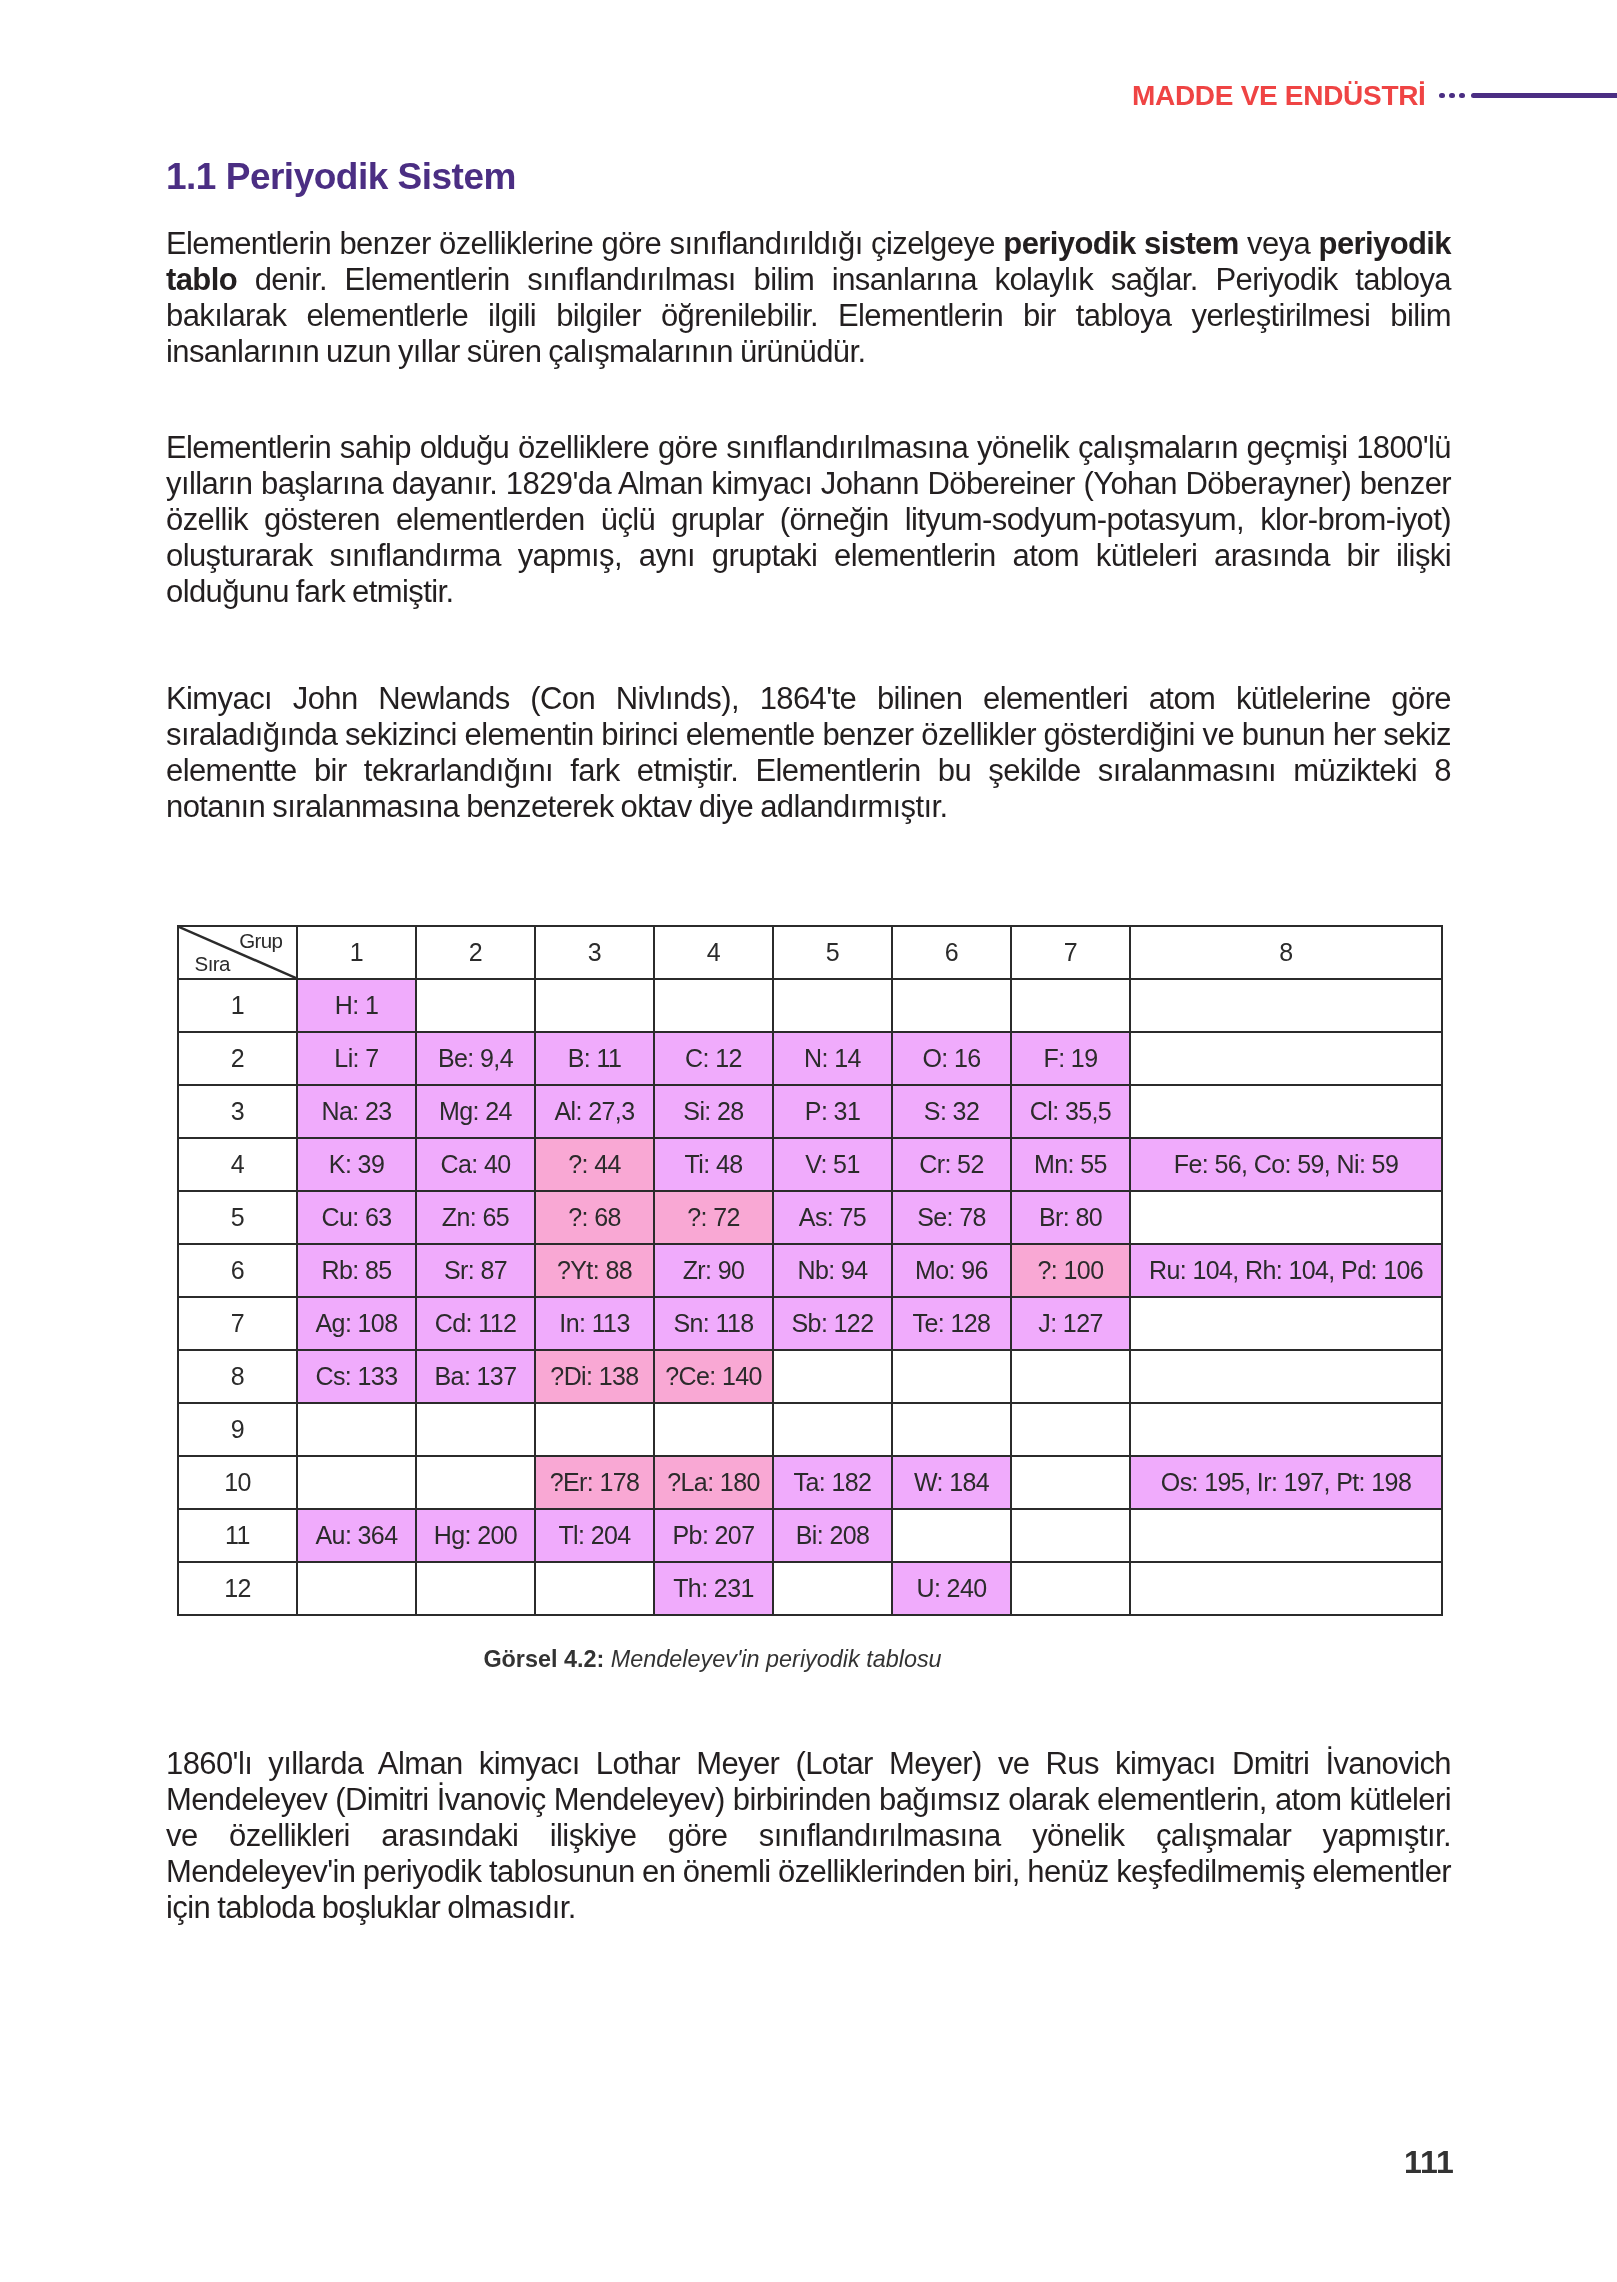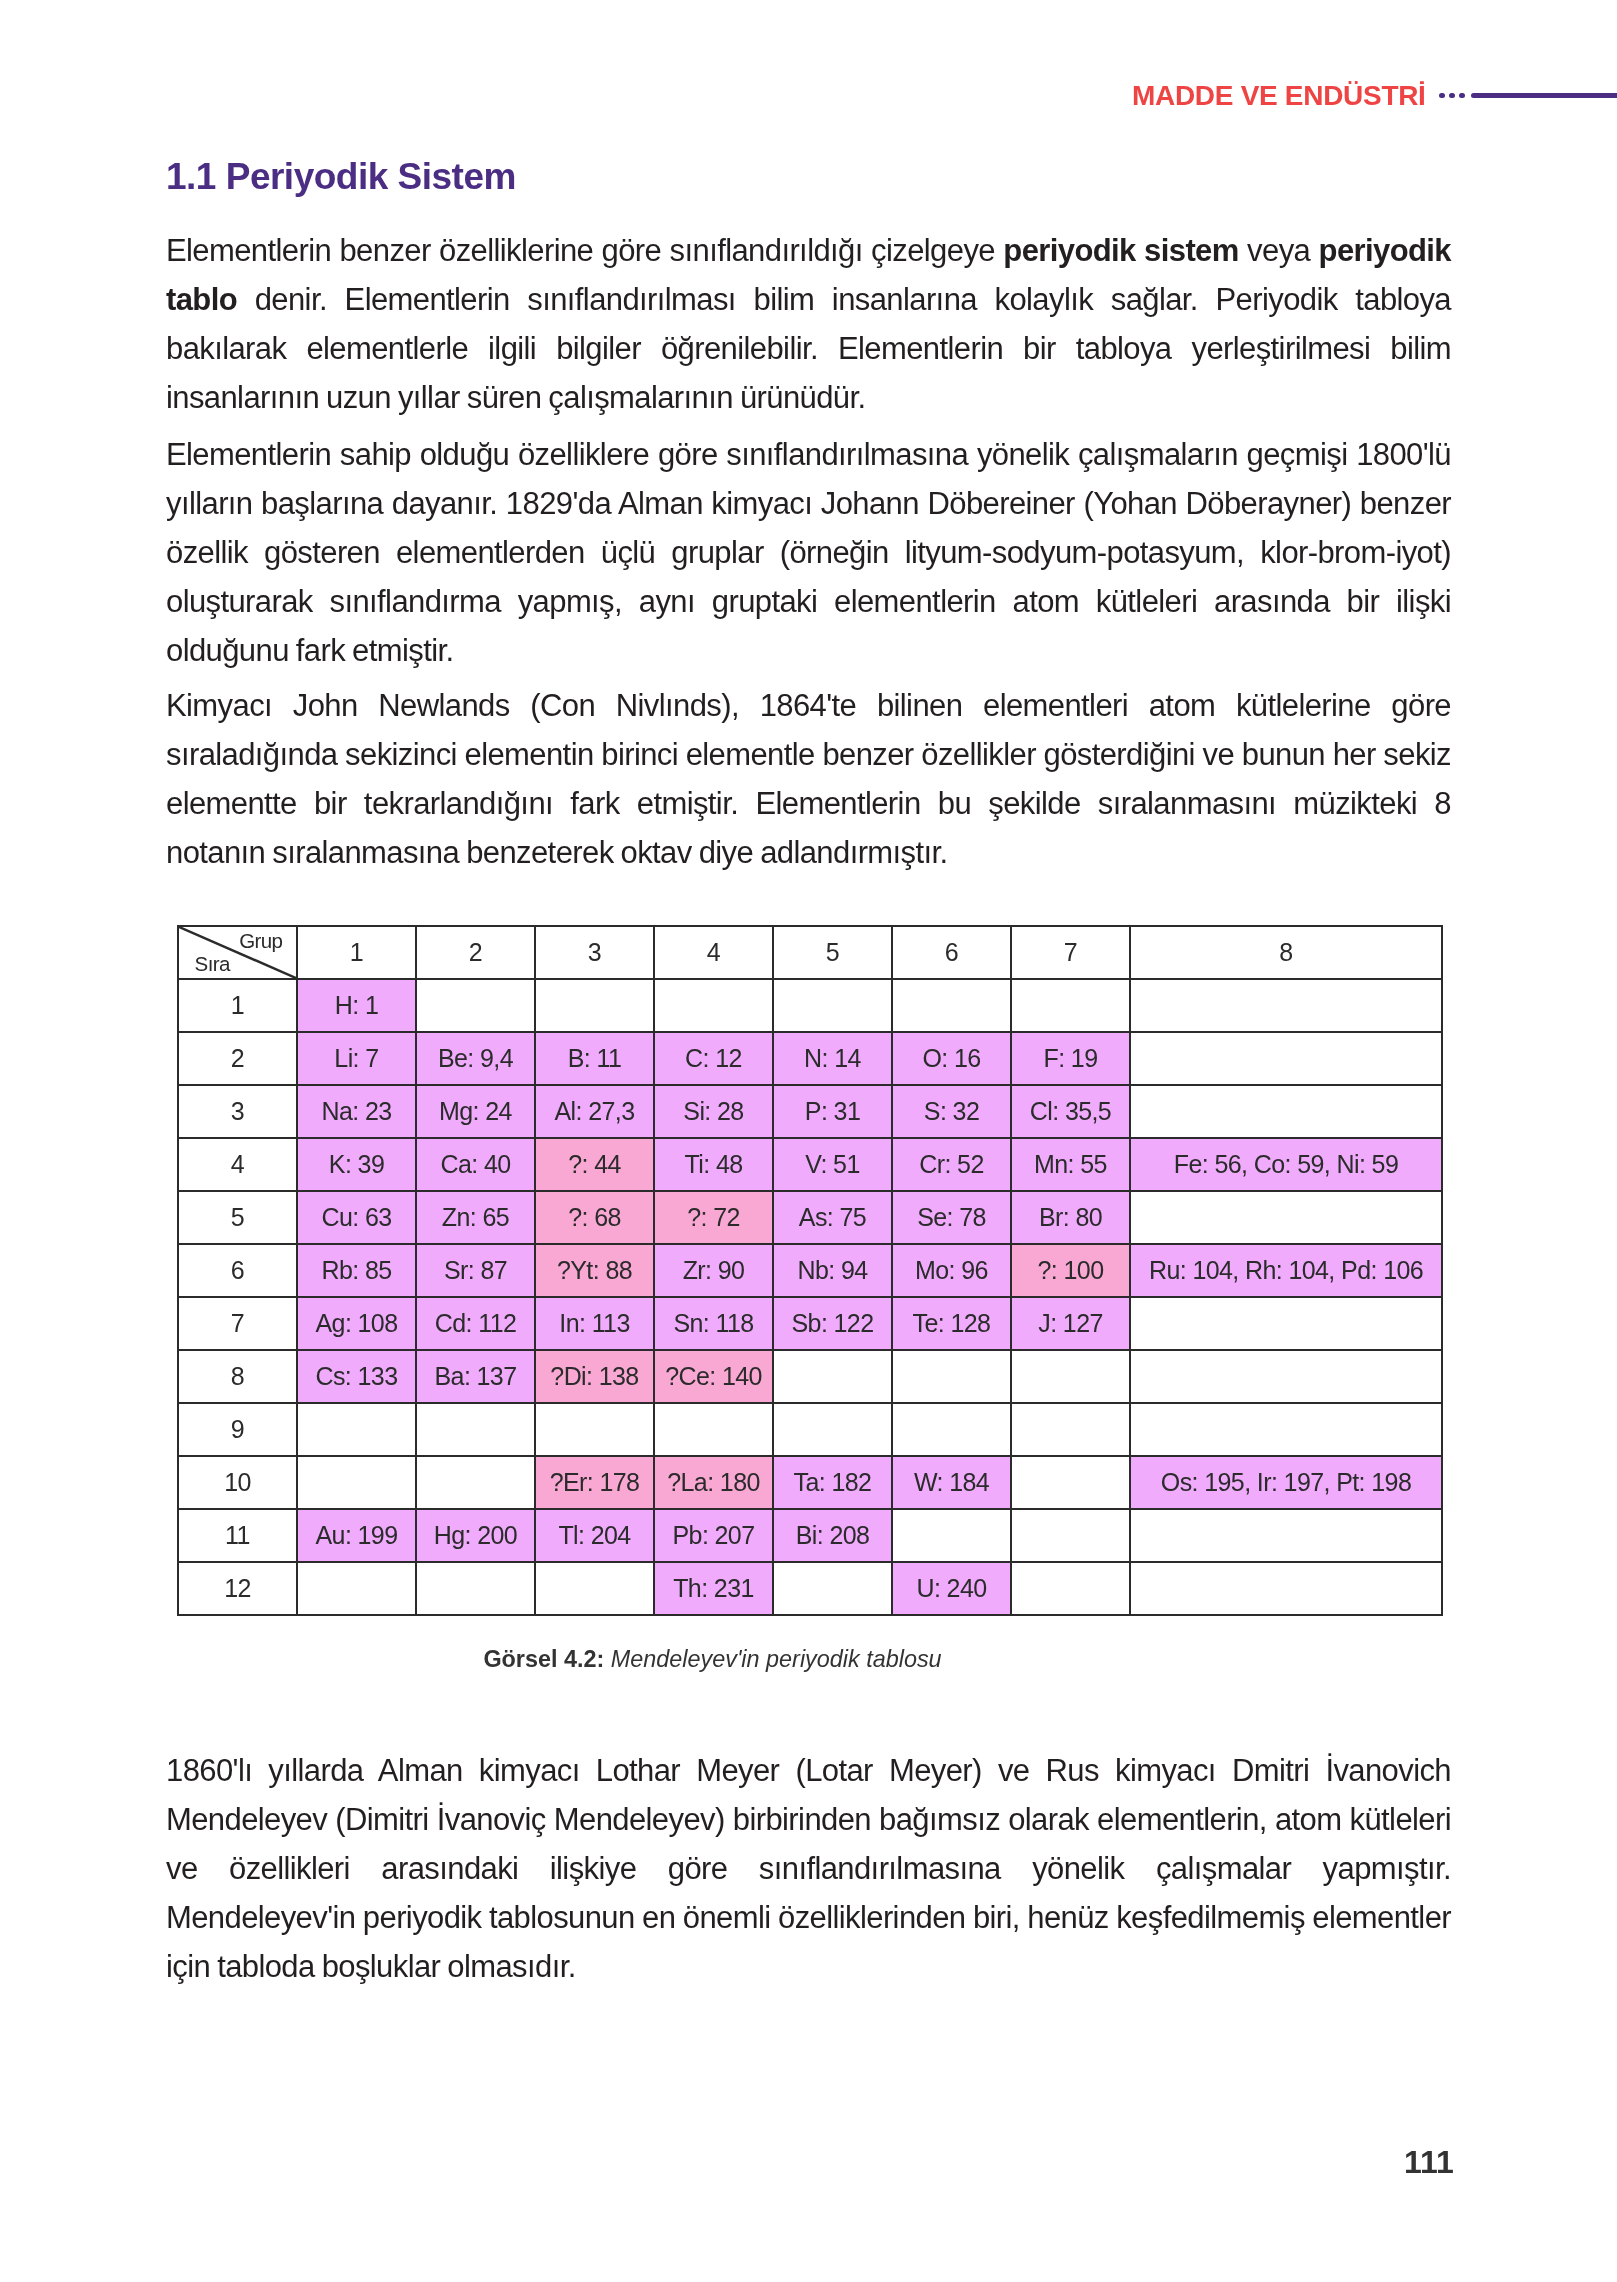--- a/index.html
+++ b/index.html
@@ -19,21 +19,21 @@
   .header-dots { display: flex; gap: 3.9px; margin-left: 13.7px; }
   .header-dots span { width: 5.9px; height: 5.9px; border-radius: 50%; background: #4b2e83; display: block; }
   .header-line { flex: 1; height: 5.9px; background: #4b2e83; margin-left: 5.9px; border-radius: 2.9px 0 0 2.9px; }
 
   .section-title {
     position: absolute; top: 156px; left: 166px;
     color: #4b2e83; font-weight: bold; font-size: 37px; letter-spacing: -0.5px;
   }
   .para {
     position: absolute; left: 166px; width: 1285px;
-    font-size: 31px; line-height: 49px; text-align: justify;
+    font-size: 31px; line-height: 36px; text-align: justify;
     letter-spacing: -0.6px; word-spacing: -1px;
   }
   .para b { font-weight: bold; }
   #p1 { top: 226px; }
   #p2 { top: 430px; }
   #p3 { top: 681px; }
   #p4 { top: 1746px; }
 
   table.ptable {
     position: absolute; top: 925px; left: 177px; width: 1264px;
@@ -220,21 +220,21 @@
         <td></td>
         <td class="c-beige">?Er: 178</td>
         <td class="c-beige">?La: 180</td>
         <td class="c-blue">Ta: 182</td>
         <td class="c-blue">W: 184</td>
         <td></td>
         <td class="c-blue">Os: 195, Ir: 197, Pt: 198</td>
       </tr>
       <tr>
         <td>11</td>
-        <td class="c-blue">Au: 199</td>
+        <td class="c-blue">Au: 364</td>
         <td class="c-blue">Hg: 200</td>
         <td class="c-blue">Tl: 204</td>
         <td class="c-blue">Pb: 207</td>
         <td class="c-blue">Bi: 208</td>
         <td></td>
         <td></td>
         <td></td>
       </tr>
       <tr>
         <td>12</td>

